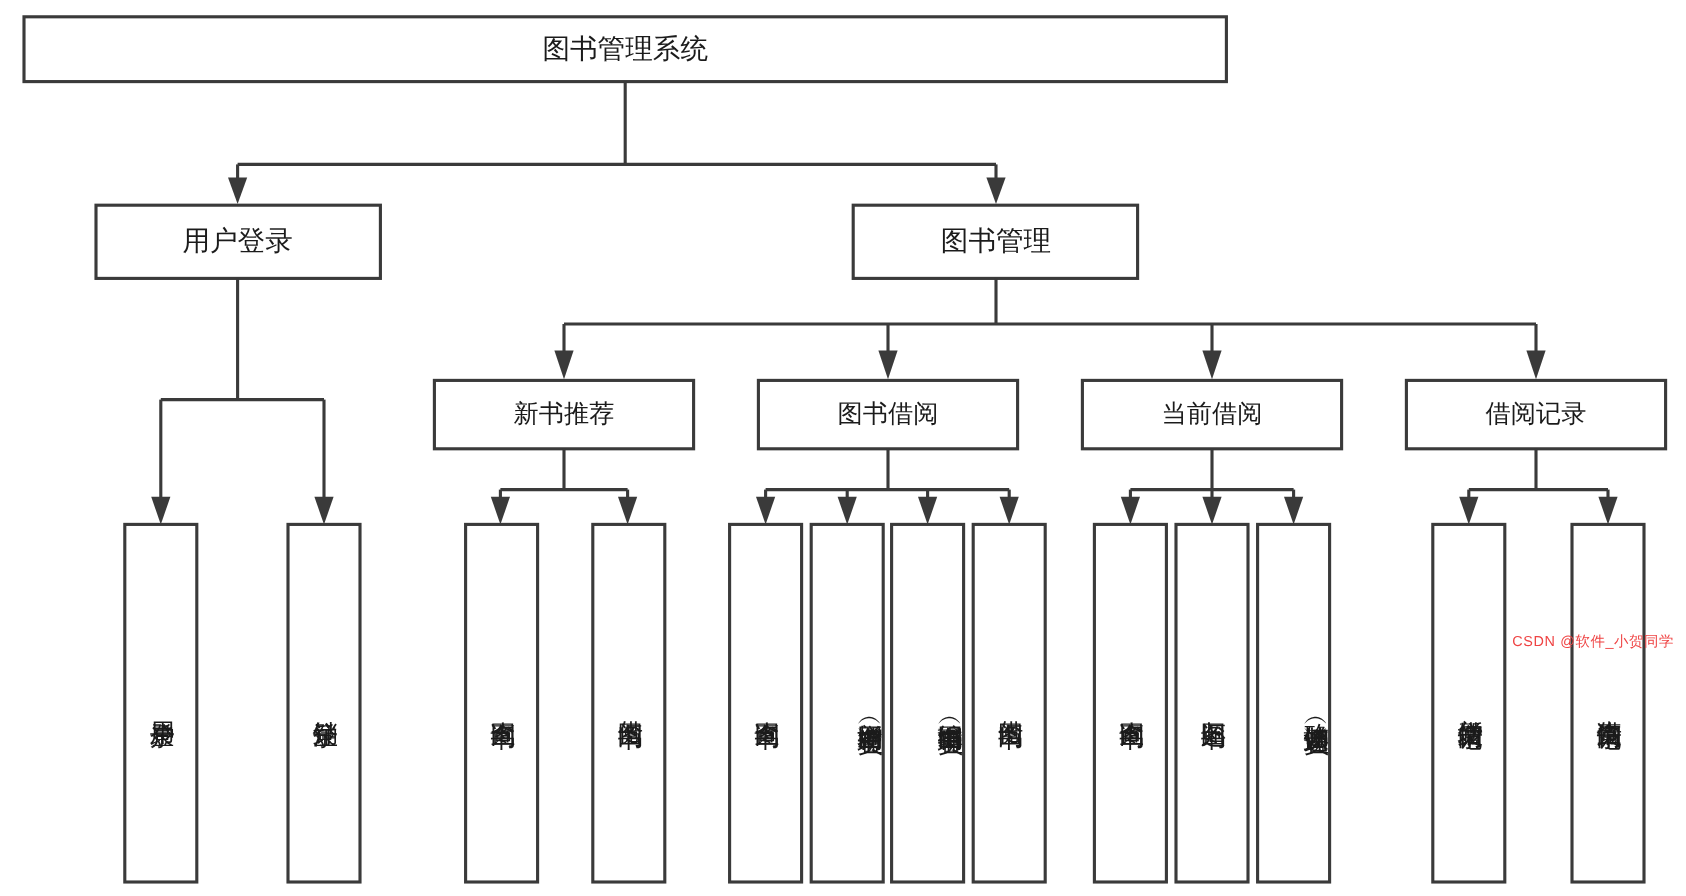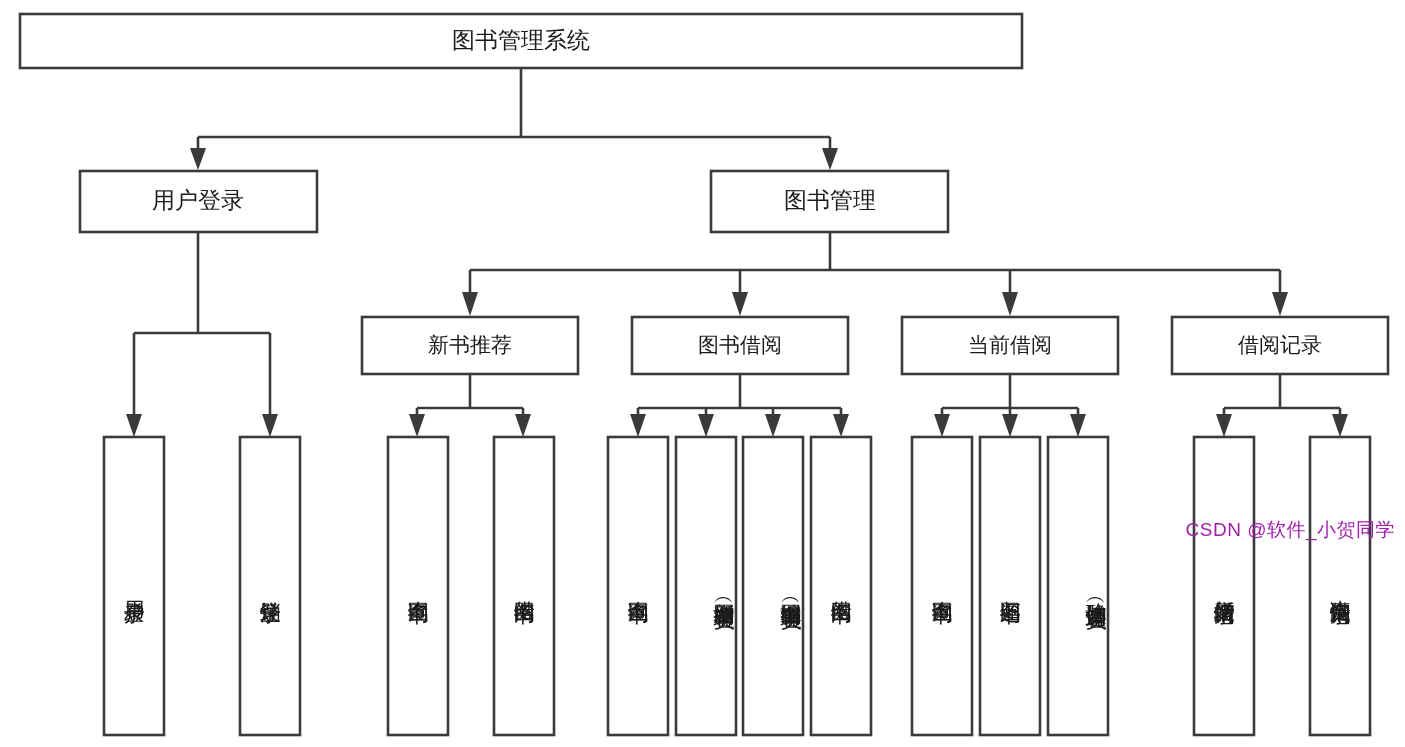--- a/index.html
+++ b/index.html
@@ -68,22 +68,22 @@
     pointer-events: none;
   }
   .vlabel.mid {
     align-items: center;
   }
   .watermark {
     position: absolute;
     right: 10px;
     bottom: 4px;
     font-family: "Liberation Sans", "DejaVu Sans", sans-serif;
-    font-size: 19px;
-    color: #a21caf;
+    font-size: 12px;
+    color: #ef4444;
     white-space: nowrap;
     letter-spacing: 0.5px;
     margin-top: 24px;
   }
 </style>
 </head>
 <body>
 
 <div id="diagram-root">
 

